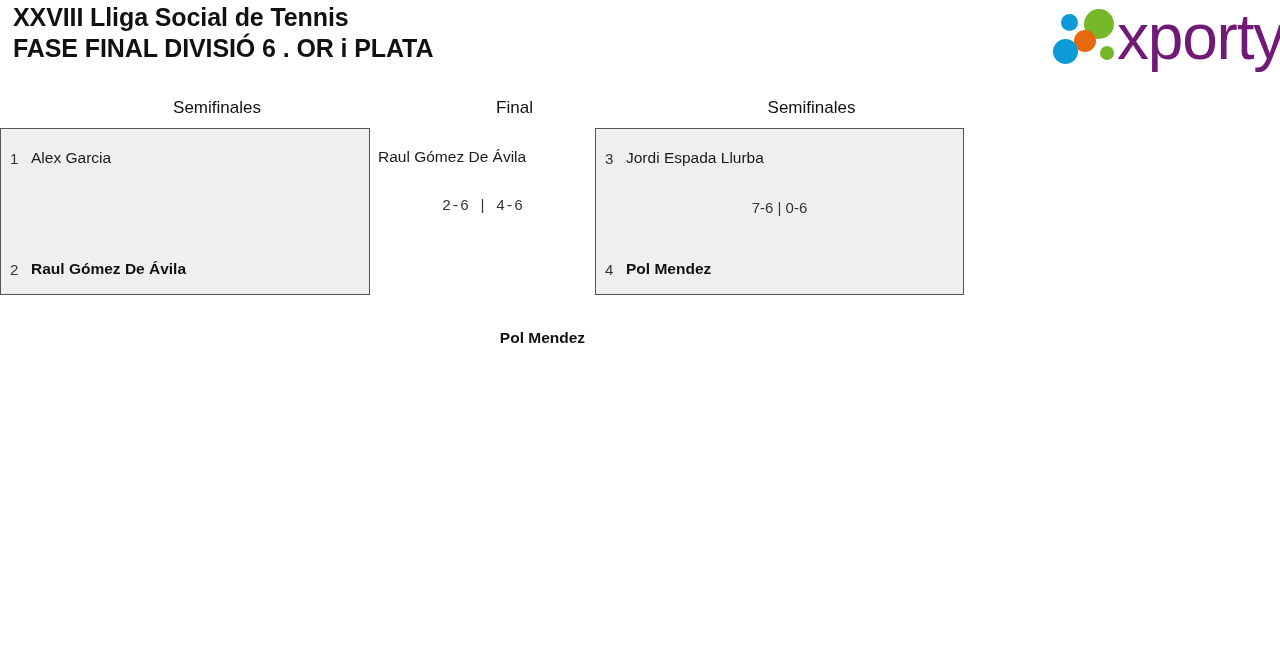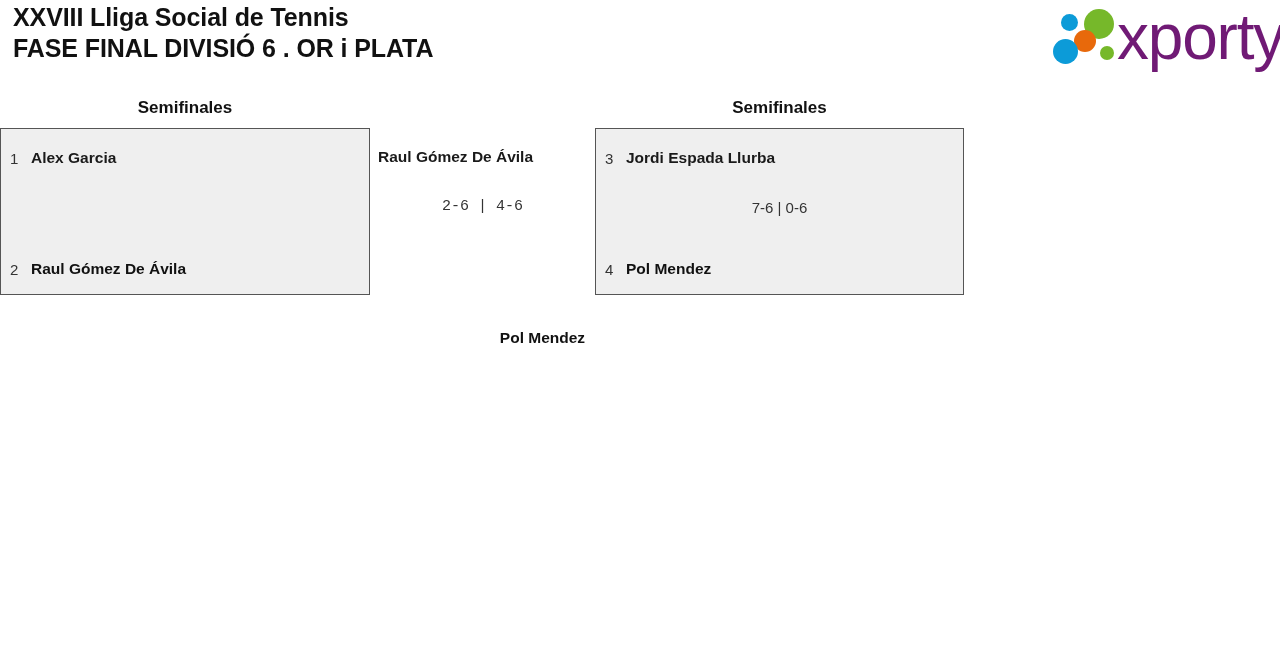--- a/index.html
+++ b/index.html
@@ -80,25 +80,26 @@
   .bracket {
     position: absolute;
     top: 86px; left: 0;
     width: 1280px;
     height: 560px;
   }
 
   .round-title {
     position: absolute;
     font-size: 17px;
-    font-weight: 700;
+    font-weight: 400;
     line-height: 21px;
     text-align: center;
     color: #111111;
     white-space: nowrap;
+    padding-left: 32px;
   }
   .round-title-sf-left  { left: 0;   top: 11px; width: 370px; }
   .round-title-final    { left: 370px; top: 11px; width: 225px; }
   .round-title-sf-right { left: 595px; top: 11px; width: 369px; }
 
   
   .match-box {
     position: absolute;
     top: 42px;
     height: 167px;
@@ -138,21 +139,21 @@
   .seed {
     font-size: 15px;
     font-weight: 400;
     color: #333333;
     min-width: 16px;
     text-align: left;
     margin-right: 5px;
   }
   .player-name {
     font-size: 15.5px;
-    font-weight: 700;
+    font-weight: 400;
     color: #1a1a1a;
   }
   .player-name.winner {
     font-weight: 700;
     color: #111111;
   }
 
   .score {
     position: absolute;
     left: 0;
@@ -227,20 +228,21 @@
     </div>
     <div class="logo-word">xporty</div>
   </div>
 
 </div>
 
 <div class="bracket">
 
   <div class="round-title round-title-sf-left">Semifinales</div>
 
+  <div class="round-title round-title-final">Final</div>
 
   <div class="round-title round-title-sf-right">Semifinales</div>
 
   <div class="match-box match-box-left">
 
     <div class="competitor competitor-top">
       <span class="seed">1</span>
       <span class="player-name">Alex Garcia</span>
     </div>
 

